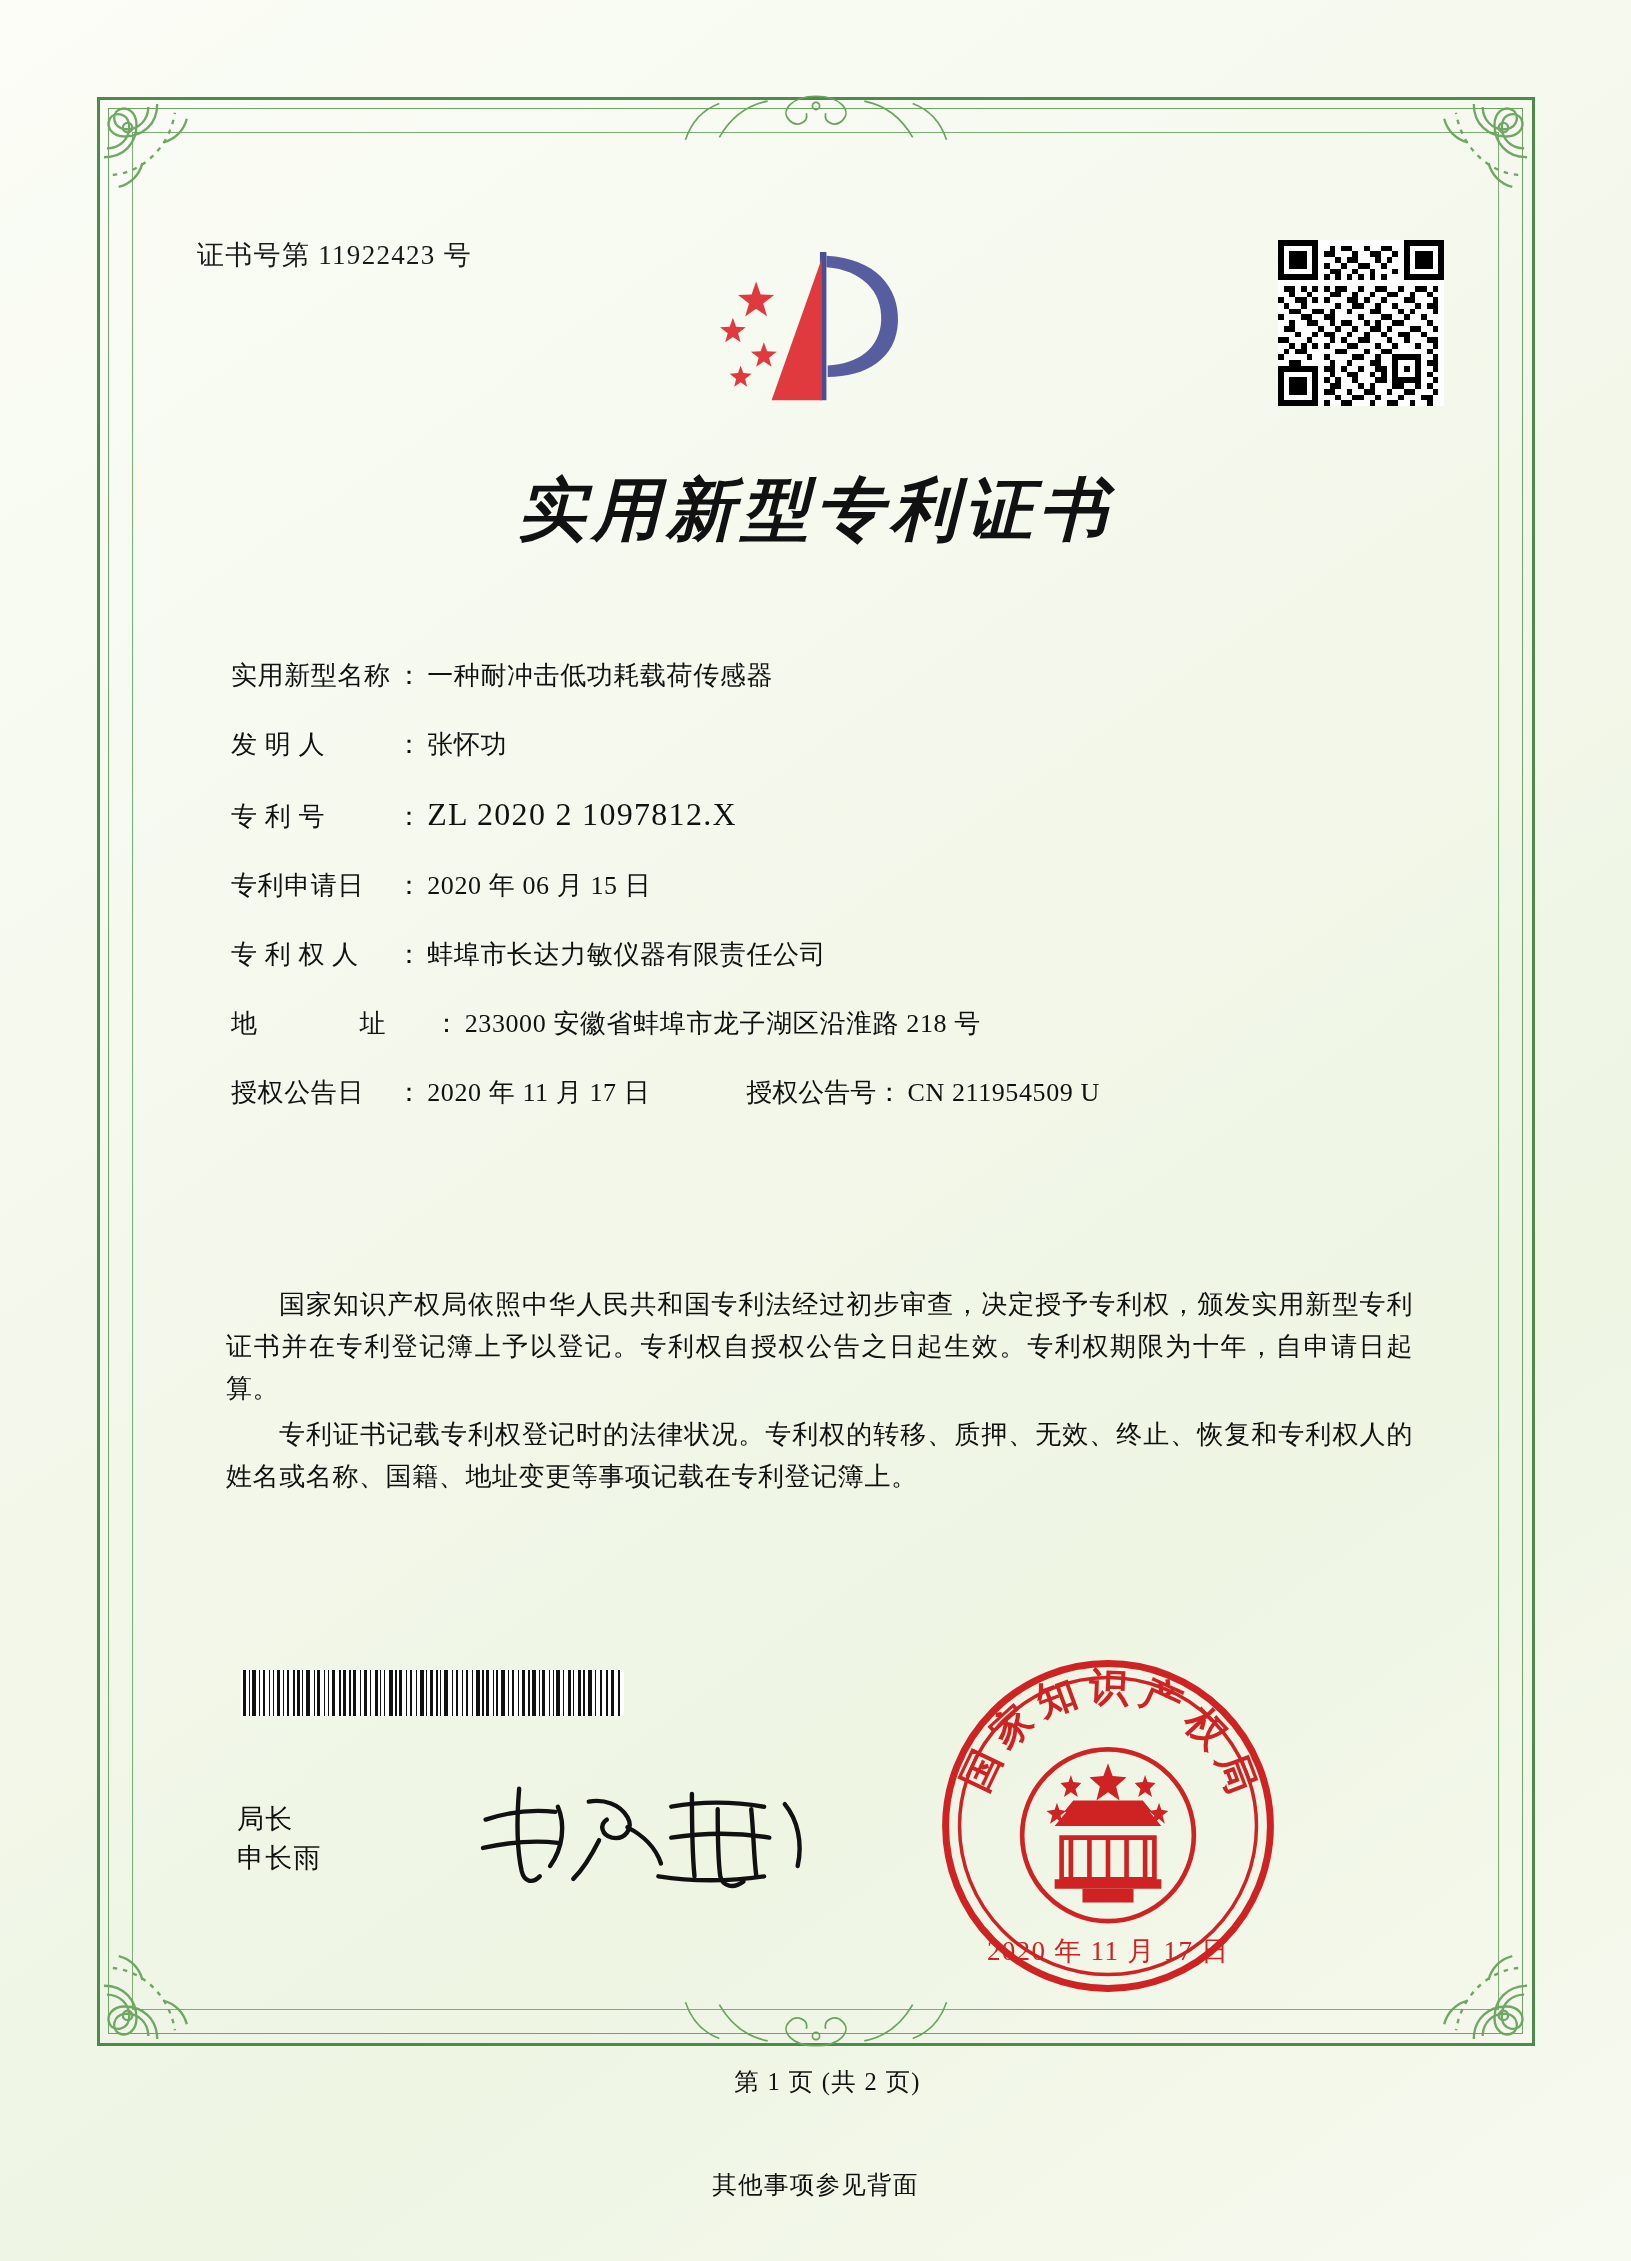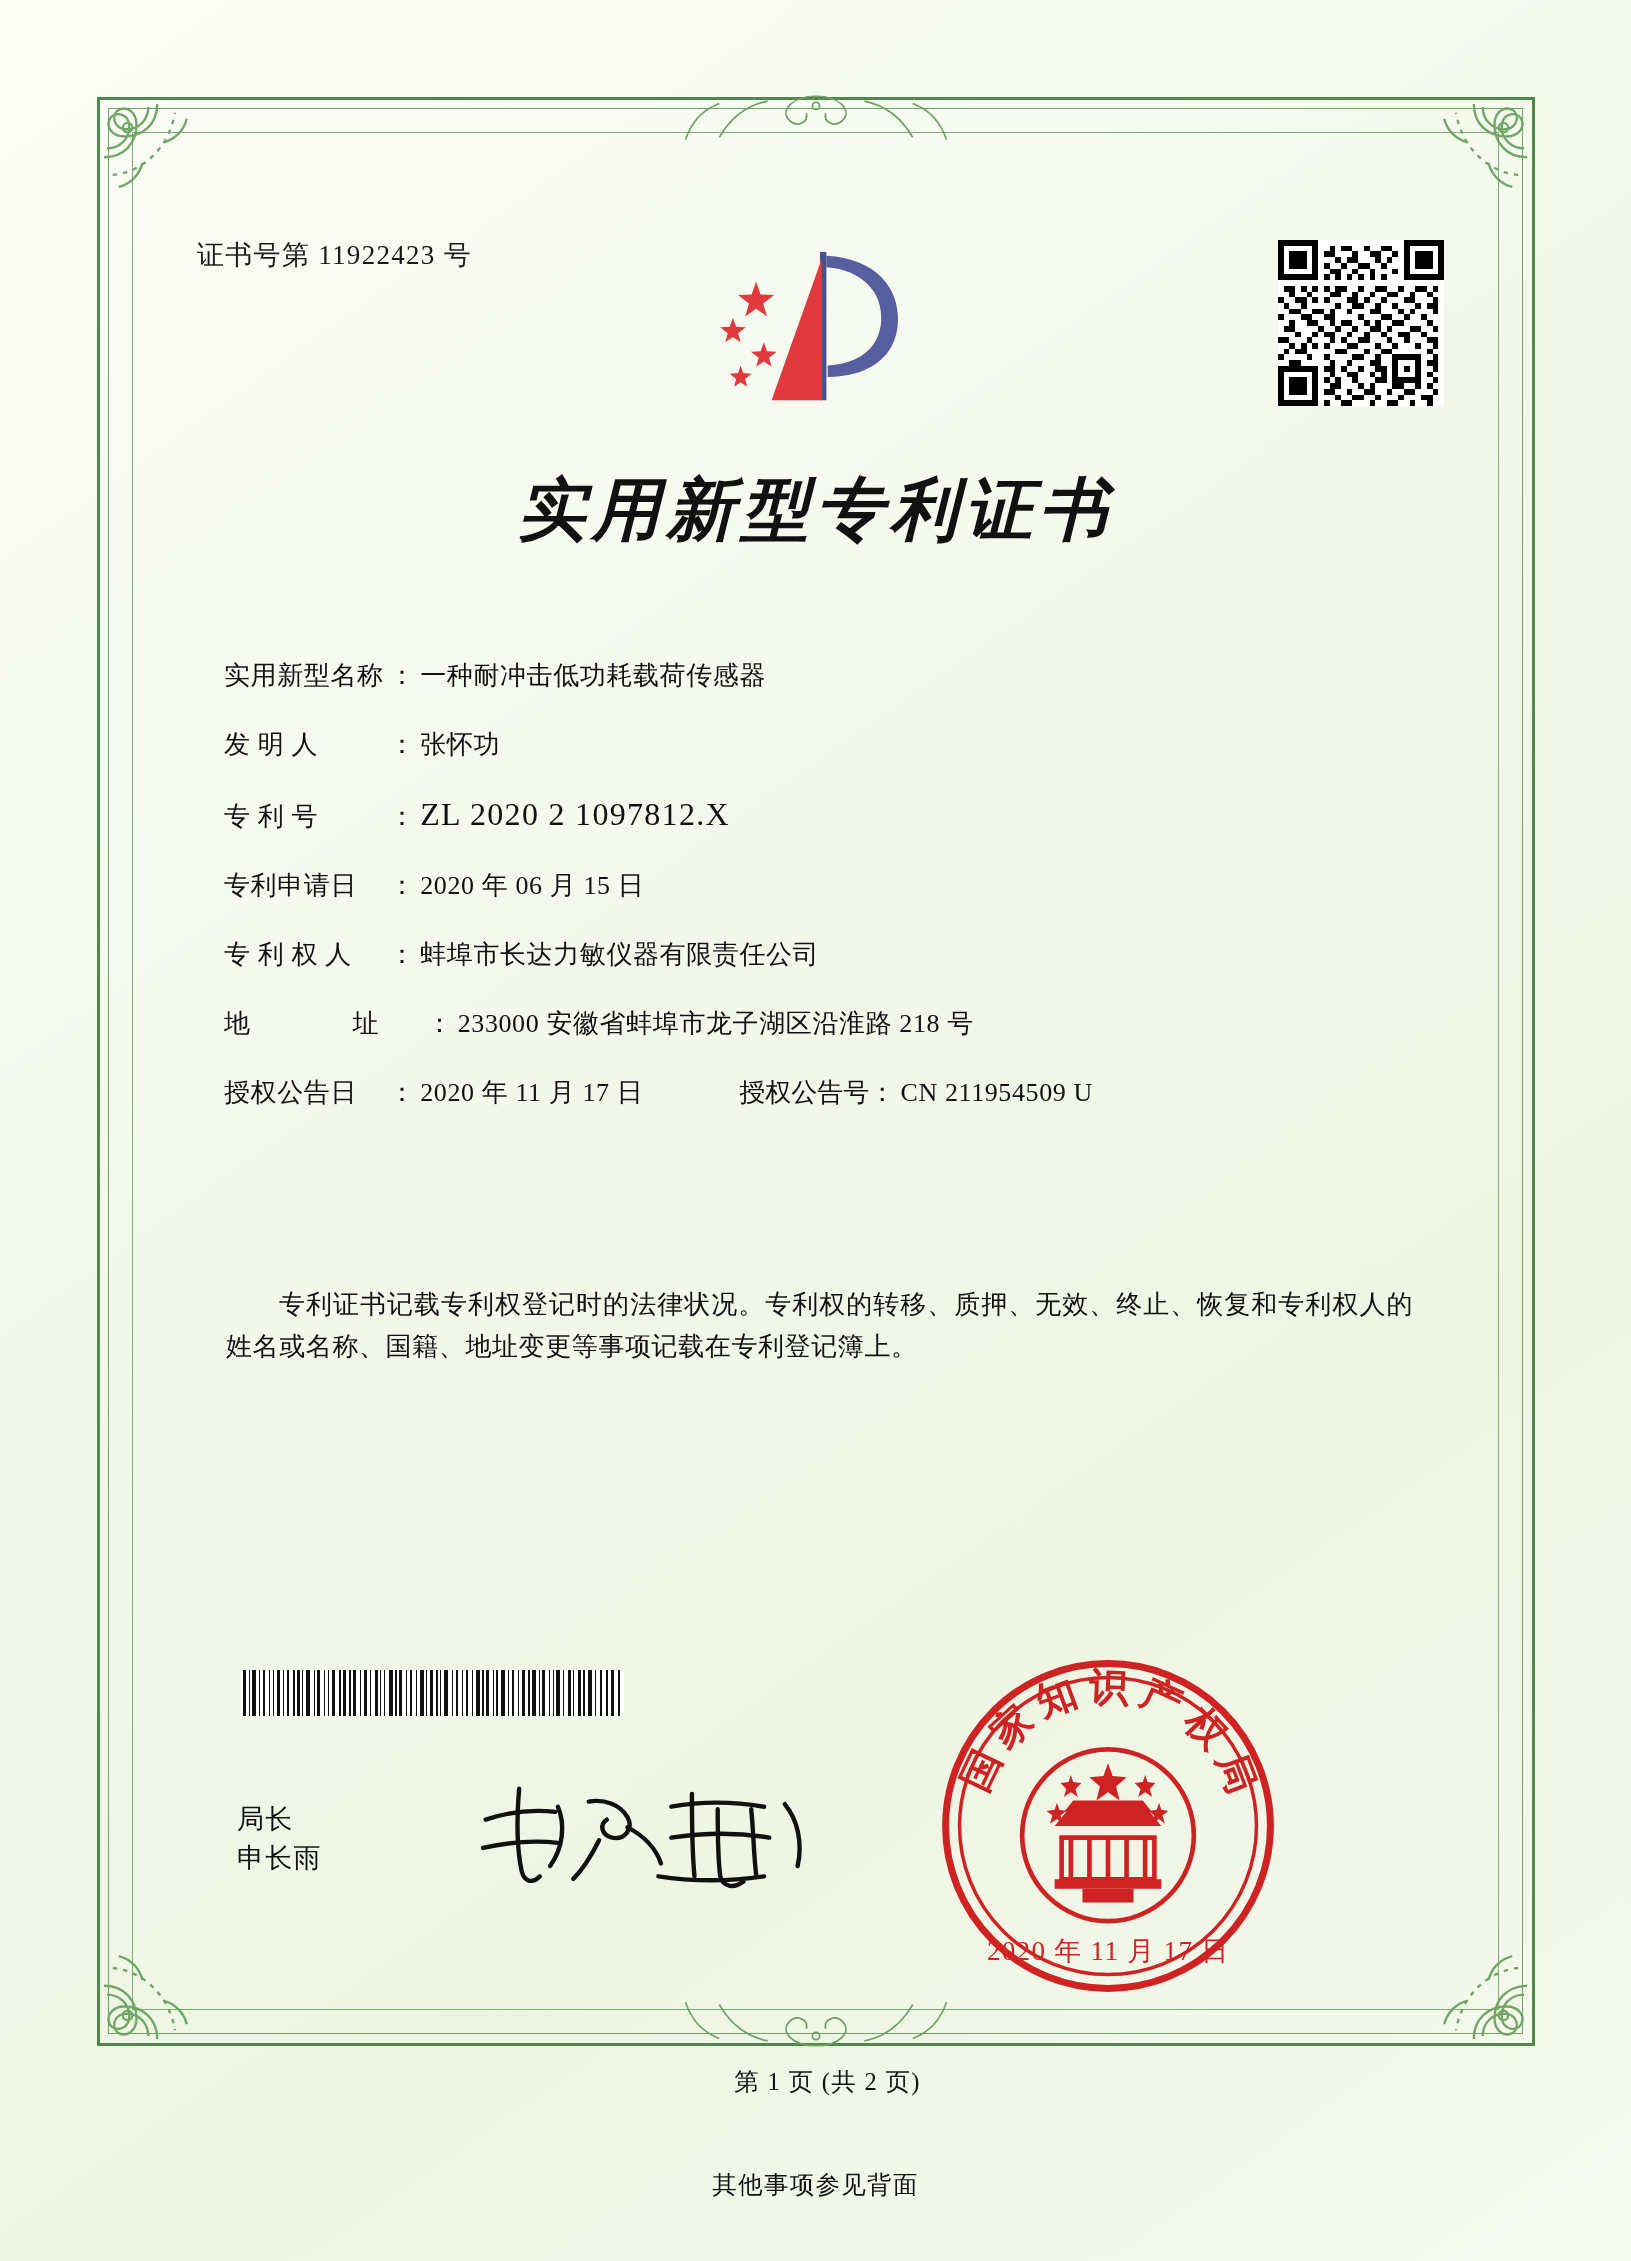--- a/index.html
+++ b/index.html
@@ -103,21 +103,21 @@
     font-size: 68px;
     font-weight: bold;
     letter-spacing: 6.5px;
     color: #111;
     font-style: italic;
   }
 
   
   .fields {
     position: absolute;
-    left: 224px; top: 658px;
+    left: 231px; top: 658px;
     width: 1226px;
   }
   .field-row {
     display: flex;
     align-items: baseline;
     margin-bottom: 34px;
     font-size: 26px;
     color: #111;
     white-space: nowrap;
   }
@@ -558,20 +558,21 @@
       <span class="field-sep">：</span>
       <span class="field-value">2020 年 11 月 17 日</span>
       <span class="col2">授权公告号</span>
       <span class="field-sep">：</span>
       <span class="field-value">CN 211954509 U</span>
     </div>
 
   </div>
 
   <div class="paragraphs">
+    <p>国家知识产权局依照中华人民共和国专利法经过初步审查，决定授予专利权，颁发实用新型专利证书并在专利登记簿上予以登记。专利权自授权公告之日起生效。专利权期限为十年，自申请日起算。</p>
     <p>专利证书记载专利权登记时的法律状况。专利权的转移、质押、无效、终止、恢复和专利权人的姓名或名称、国籍、地址变更等事项记载在专利登记簿上。</p>
   </div>
 
   <div class="barcode">
     <svg viewBox="0 0 300 36" shape-rendering="crispEdges">
       <rect width="300" height="36" fill="#ffffff"></rect>
       <g fill="#111111">
         <rect x="2" y="0" width="2" height="36"></rect>
           <rect x="6" y="0" width="1" height="36"></rect>
         <rect x="9" y="0" width="3" height="36"></rect>

